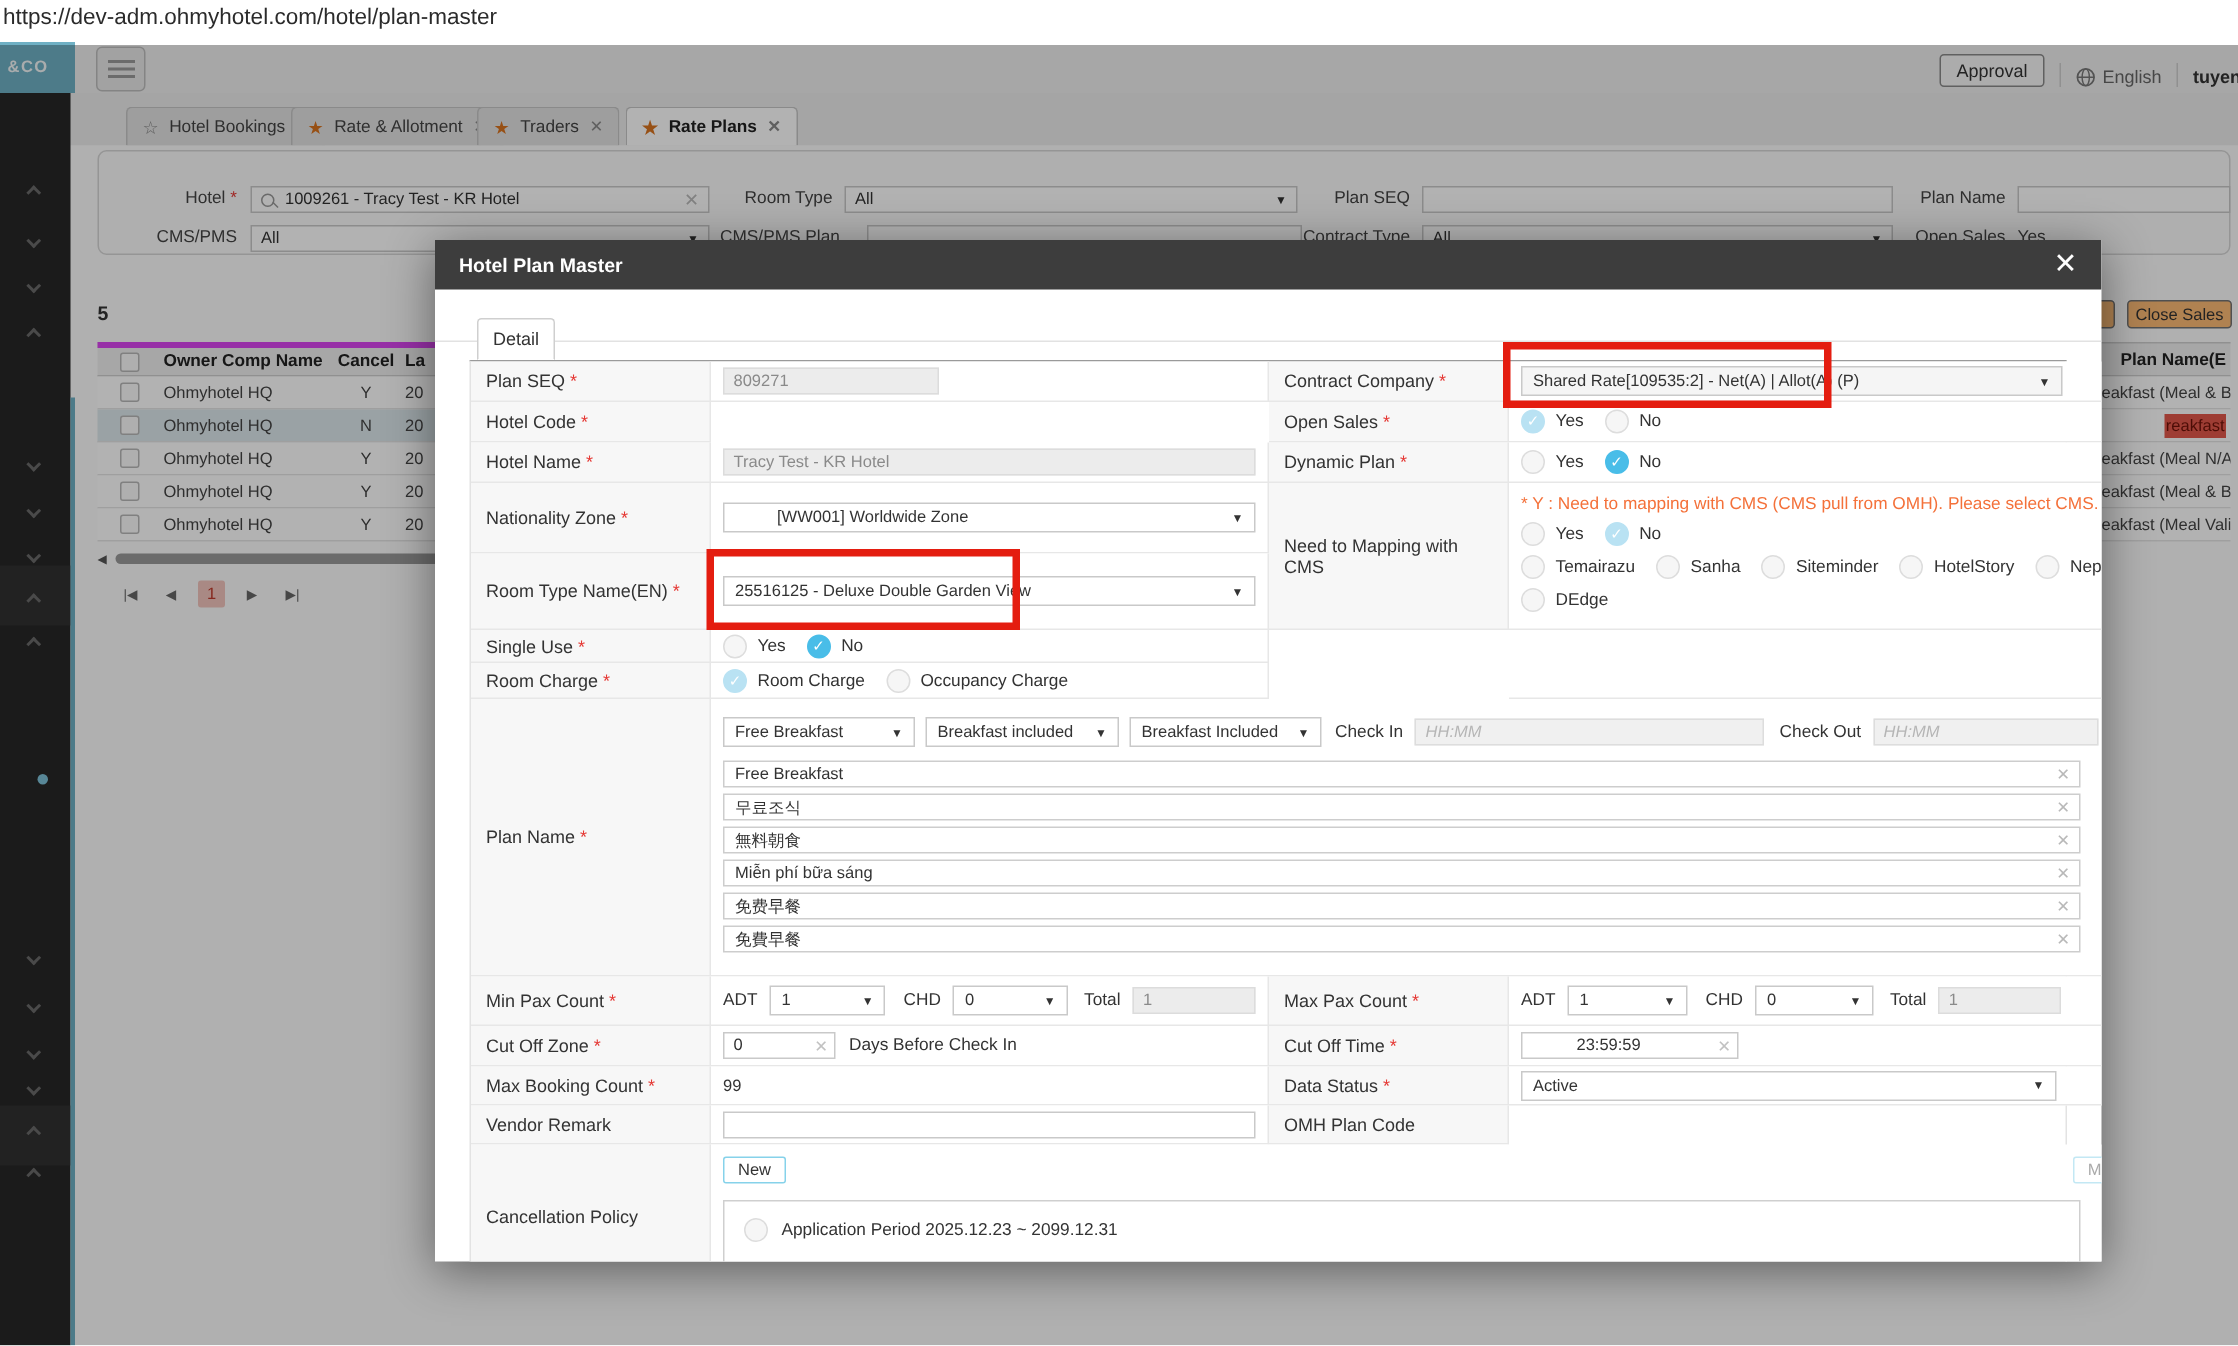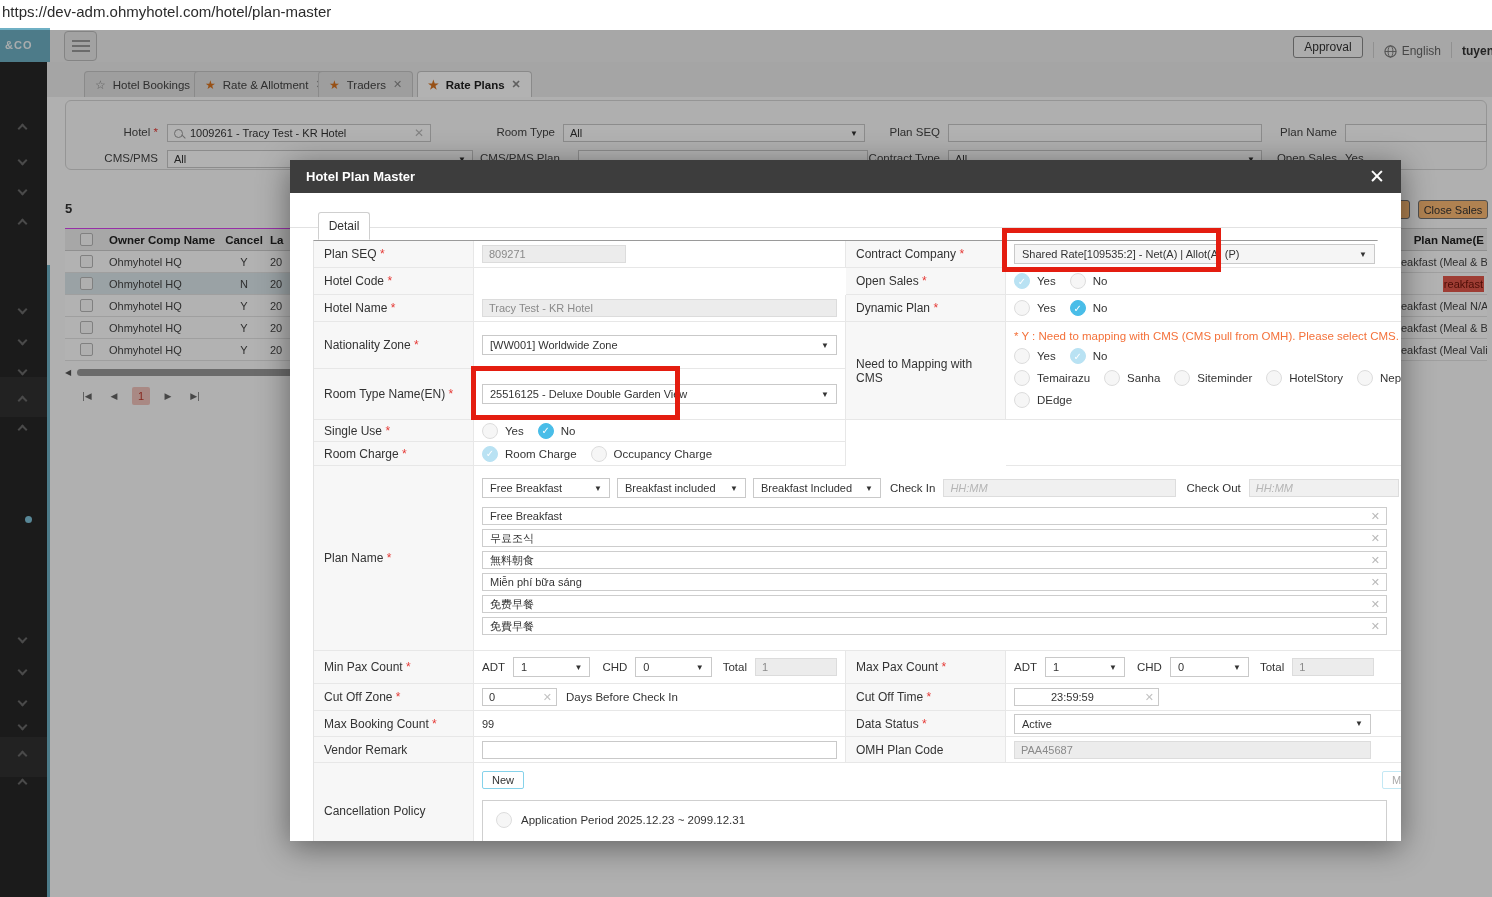--- a/index.html
+++ b/index.html
@@ -41,21 +41,21 @@
   .arr { font-size:8px; color:#333; margin-left:auto; padding-left:6px; }
   .clr { color:#bbb; font-size:12px; }
   .mag { width:9px; height:9px; border:1.3px solid #999; border-radius:50%; position:relative; margin-right:7px; flex:none; }
   .mag:after { content:""; position:absolute; width:5px; height:1.3px; background:#999; transform:rotate(45deg); right:-4px; bottom:-1px; }
 
   
   .gcount { position:absolute; left:65px; top:201px; font-size:13px; font-weight:bold; color:#333; }
   .gbtn { position:absolute; top:200px; height:19px; border:1px solid #737373; border-radius:3px; background:#fdba74; font-size:11px; color:#333; display:flex; align-items:center; justify-content:center; }
   .tableA { position:absolute; left:65px; top:228px; width:230px; }
   .trow { display:flex; height:22px; border-bottom:1px solid #e4e4e4; background:#fff; align-items:center; font-size:11px; color:#444; }
-  .trow.hdr { height:23px; background:#f0f0f0; border-top:1px solid #d946ef; border-bottom:1px solid #cfcfcf; font-weight:bold; font-size:11.5px; color:#222; }
+  .trow.hdr { height:23px; background:#f0f0f0; border-top:4px solid #d946ef; border-bottom:1px solid #cfcfcf; font-weight:bold; font-size:11.5px; color:#222; }
   .trow.sel { background:#dde8ec; }
   .c-chk { width:43px; display:flex; justify-content:center; }
   .chkbox { width:13px; height:13px; border:1px solid #b8b8b8; background:#fbfbfb; border-radius:2px; }
   .c-own { width:110px; padding-left:1px; }
   .c-can { width:52px; text-align:center; }
   .c-la { width:20px; overflow:hidden; white-space:nowrap; }
   .hscroll { position:absolute; left:65px; top:367px; width:230px; height:10px; display:flex; align-items:center; }
   .hs-arrow { font-size:8px; color:#555; margin-right:6px; }
   .hs-thumb { height:7px; background:#9a9a9a; border-radius:4px; flex:1; }
   .pager { position:absolute; left:78px; top:387px; display:flex; gap:9px; align-items:center; }
@@ -167,21 +167,21 @@
       <span class="star-f">★</span>
       <span>Rate Plans</span>
       <span class="x">✕</span>
     </div>
   </div>
 
   <div class="content"></div>
 
   <div class="fpanel"></div>
   <div class="flabel" style="left:60px; top:124px; width:98px;"><span>Hotel</span> <span class="req">*</span></div>
-  <div class="fctl" style="left:167px; top:124px; width:264px;">
+  <div class="fctl" style="left:167px; top:124px; width:306px;">
     <span class="mag"></span>
     <span class="grow">1009261 - Tracy Test - KR Hotel</span>
     <span class="clr">✕</span>
   </div>
   <div class="flabel" style="left:455px; top:124px; width:100px;">Room Type</div>
   <div class="fctl" style="left:563px; top:124px; width:302px;">
     <span class="grow">All</span>
     <span class="arr">▼</span>
   </div>
   <div class="flabel" style="left:840px; top:124px; width:100px;">Plan SEQ</div>
@@ -350,21 +350,21 @@
           <span class="rlab">Yes</span>
         <span class="rd on">
             <span class="tick">✓</span>
           </span>
           <span class="rlab">No</span>
       </div>
 
       <div class="fl" style="grid-row:4; grid-column:1;"><span>Nationality Zone</span>&nbsp;<span class="req">*</span></div>
       <div class="fv" style="grid-row:4; grid-column:2;">
         <div class="dd" style="width:356px;">
-          <span style="flex:1;">[WW001] Worldwide Zone</span>
+          <span style="flex:1;margin-left:28px;">[WW001] Worldwide Zone</span>
           <span class="arr">▼</span>
         </div>
       </div>
 
       <div class="fl" style="grid-row:4/6; grid-column:3;">Need to Mapping with CMS</div>
       <div class="fv nr colflex" style="grid-row:4/6; grid-column:4; padding-top:8px; gap:6px;">
         <div class="note-orange">* Y : Need to mapping with CMS (CMS pull from OMH). Please select CMS.</div>
         <div class="rgroup">
           <span class="rd"></span>
             <span class="rlab">Yes</span>
@@ -522,23 +522,20 @@
             <span style="flex:1;">Active</span>
             <span class="arr">▼</span>
           </div>
       </div>
 
       <div class="fl" style="grid-row:12; grid-column:1;">Vendor Remark</div>
       <div class="fv" style="grid-row:12; grid-column:2;">
         <input class="inp" style="width: 356px;" value="">
       </div>
       <div class="fl" style="grid-row:12; grid-column:3;">OMH Plan Code</div>
-      <div class="fv nr" style="grid-row:12; grid-column:4;">
-        <input class="inp dis" style="width: 357px;" readonly="" value="PAA45687">
-      </div>
 
       <div class="fl" style="grid-row:13; grid-column:1; border-bottom:none;">Cancellation Policy</div>
       <div class="fv nr colflex" style="grid-row:13; grid-column:2/5; border-bottom:none; padding-top:8px; position:relative;">
         <span class="mini-btn">New</span>
         <span class="mini-btn ghost" style="position:absolute; right:8px; top:8px;">Modify</span>
         <div class="policy-box">
           <div class="policy-line1">
             <span class="rd"></span>
             <span>Application Period 2025.12.23 ~ 2099.12.31</span>
           </div>

